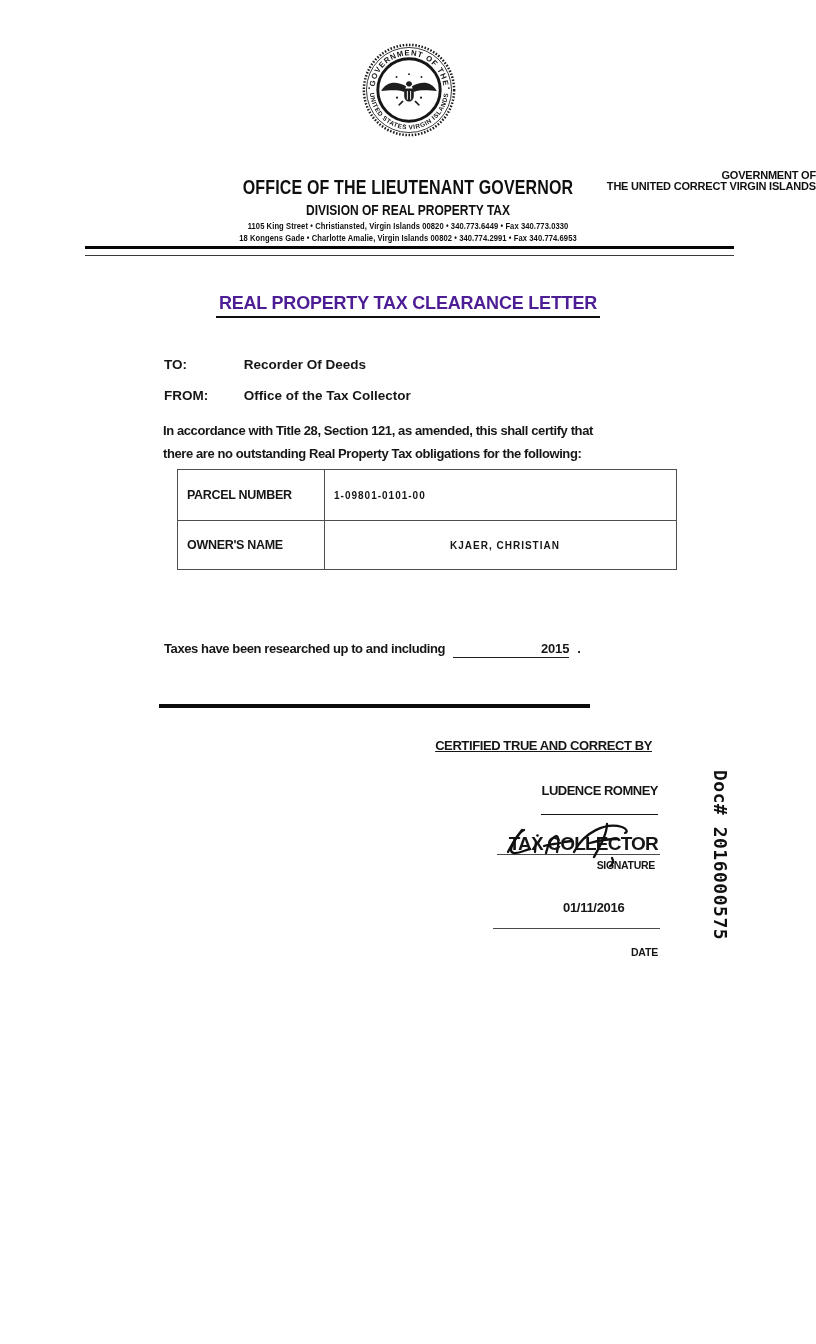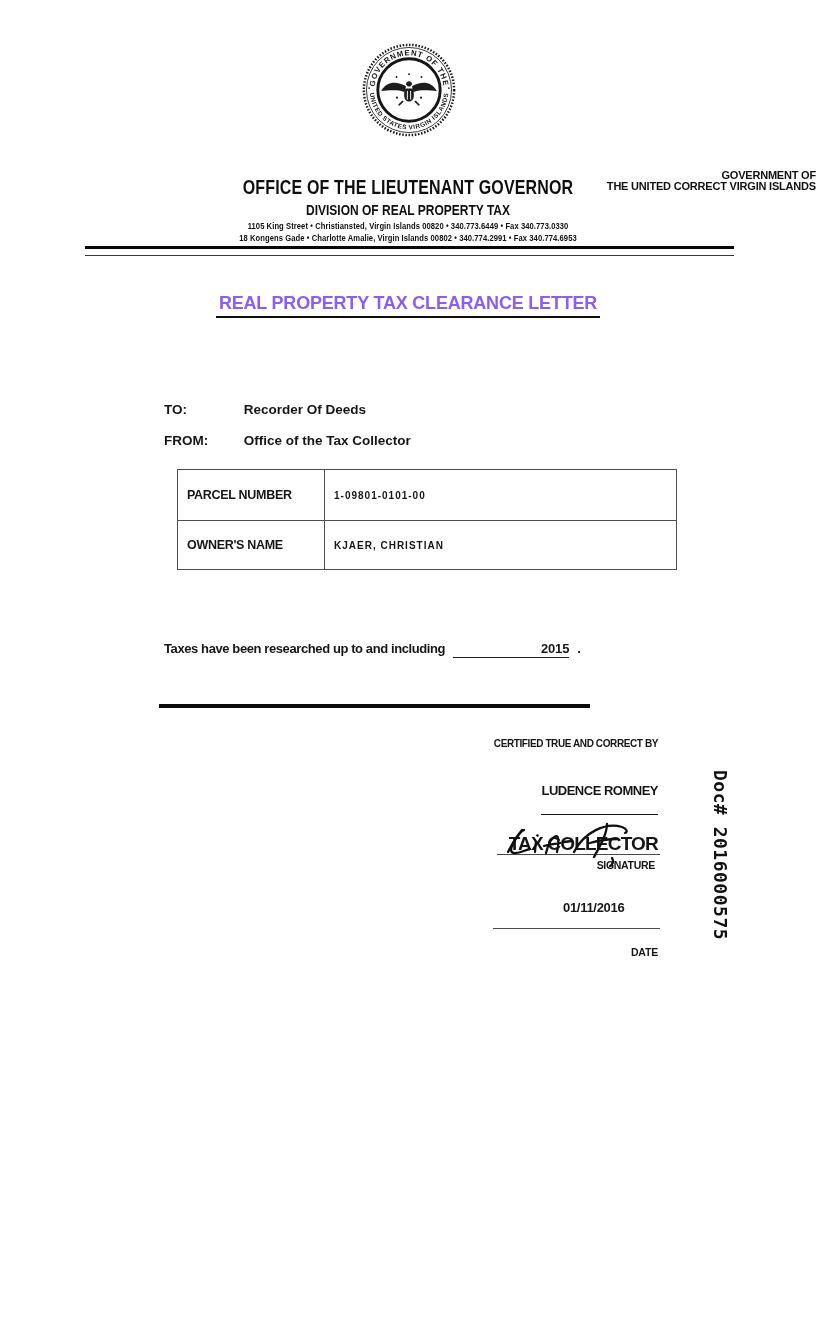--- a/index.html
+++ b/index.html
@@ -20,47 +20,47 @@
   .office   { font-size:20px; line-height:23px; letter-spacing:0.2px; }
   .division { font-size:15px; line-height:20px; margin-top:1px; }
   .addr     { font-size:9.5px; line-height:11.5px; letter-spacing:0.1px; }
 
   .head-rule { position:absolute; top:246px; left:85px; width:649px; height:6px;
     border-top:3.5px solid #060606; border-bottom:1px solid #3a3a3a; }
 
   
   .title-wrap { position:absolute; top:293px; left:0; right:0; text-align:center; }
   .title-text { display:inline-block; font-size:18px; letter-spacing:-0.2px;
-    border-bottom:2.5px solid #0d0d0d; padding:0 3px 2px 3px; color:#8b5cf6; }
+    border-bottom:2.5px solid #0d0d0d; padding:0 3px 2px 3px; color:#4c1d95; }
 
   .addr-row { position:absolute; left:164px; font-size:13.5px; }
-  .addr-row .lbl { display:inline-block; width:76px;margin-top:45px; }
+  .addr-row .lbl { display:inline-block; width:76px; }
 
   .para { position:absolute; top:420px; left:163px; width:520px;
     font-size:13px; line-height:22.5px; letter-spacing:-0.4px; }
 
   .tbl { position:absolute; top:469px; left:158px; width:500px;
     border:1.6px solid #4f4f4f; box-sizing:border-box;margin-left:19px; }
   .tbl-row { display:flex; border-bottom:1.6px solid #4f4f4f; box-sizing:border-box; }
-  .tbl-row:last-child { border-bottom:none; }
+  .tbl-row:last-child { border-bottom:none;text-align:center; }
   .cell-label { width:147px; box-sizing:border-box; border-right:1.6px solid #4f4f4f;
     display:flex; align-items:center; padding-left:9px;
     font-size:12.5px; letter-spacing:-0.3px; }
   .cell-value { flex:1; display:flex; flex-direction:column; justify-content:center;
     padding-left:9px; font-size:10px; letter-spacing:1px; line-height:19px; }
 
   .research { position:absolute; top:641px; left:164px; font-size:13px; letter-spacing:-0.4px; }
   .blank { display:inline-block; width:116px; margin-left:8px; text-align:right;
     border-bottom:1.6px solid #222; padding-bottom:1px; letter-spacing:-0.2px; }
   .period { margin-left:8px; }
 
   .mid-rule { position:absolute; top:704px; left:159px; width:431px; height:3.5px; background:#0c0c0c; }
 
   
-  .cert-label { position:absolute; top:738px; right:158px; font-size:10px; letter-spacing:-0.4px; }
+  .cert-label { position:absolute; top:738px; right:164px; font-size:13px; letter-spacing:-0.4px;text-decoration:underline; }
   .officer { position:absolute; top:781px; right:158px; text-align:right; }
   .officer-name { display:inline-block; font-size:13px; letter-spacing:-0.5px;
     border-bottom:1.6px solid #161616; padding-bottom:16px; }
   .officer-title { font-size:19px; letter-spacing:-0.8px; margin-top:18px; }
 
   .sig-svg { position:absolute; left:494px; top:818px; width:168px; height:50px; z-index:2; }
   .sig-line  { position:absolute; top:854px; left:497px; width:163px; border-top:1.5px solid #4a4a4a; }
   .sig-label { position:absolute; top:859px; right:161px; font-size:10.5px; letter-spacing:-0.3px; }
 
   .date-value { position:absolute; top:900px; left:563px; font-size:13px; letter-spacing:-0.3px; }
@@ -134,20 +134,24 @@
 
   <div class="addr-row" style="top:357px;">
     <span class="lbl">TO:</span>
     <span>Recorder Of Deeds</span>
   </div>
   <div class="addr-row" style="top:388px;">
     <span class="lbl">FROM:</span>
     <span>Office of the Tax Collector</span>
   </div>
 
+  <div class="para">
+    <div>In accordance with Title 28, Section 121, as amended, this shall certify that</div>
+    <div>there are no outstanding Real Property Tax obligations for the following:</div>
+  </div>
 
   <div class="tbl">
     <div class="tbl-row" style="height:51px;">
       <div class="cell-label">PARCEL NUMBER</div>
       <div class="cell-value">
           <div>1-09801-0101-00</div>
         </div>
     </div>
     <div class="tbl-row" style="height:48px;">
       <div class="cell-label">OWNER'S NAME</div>

